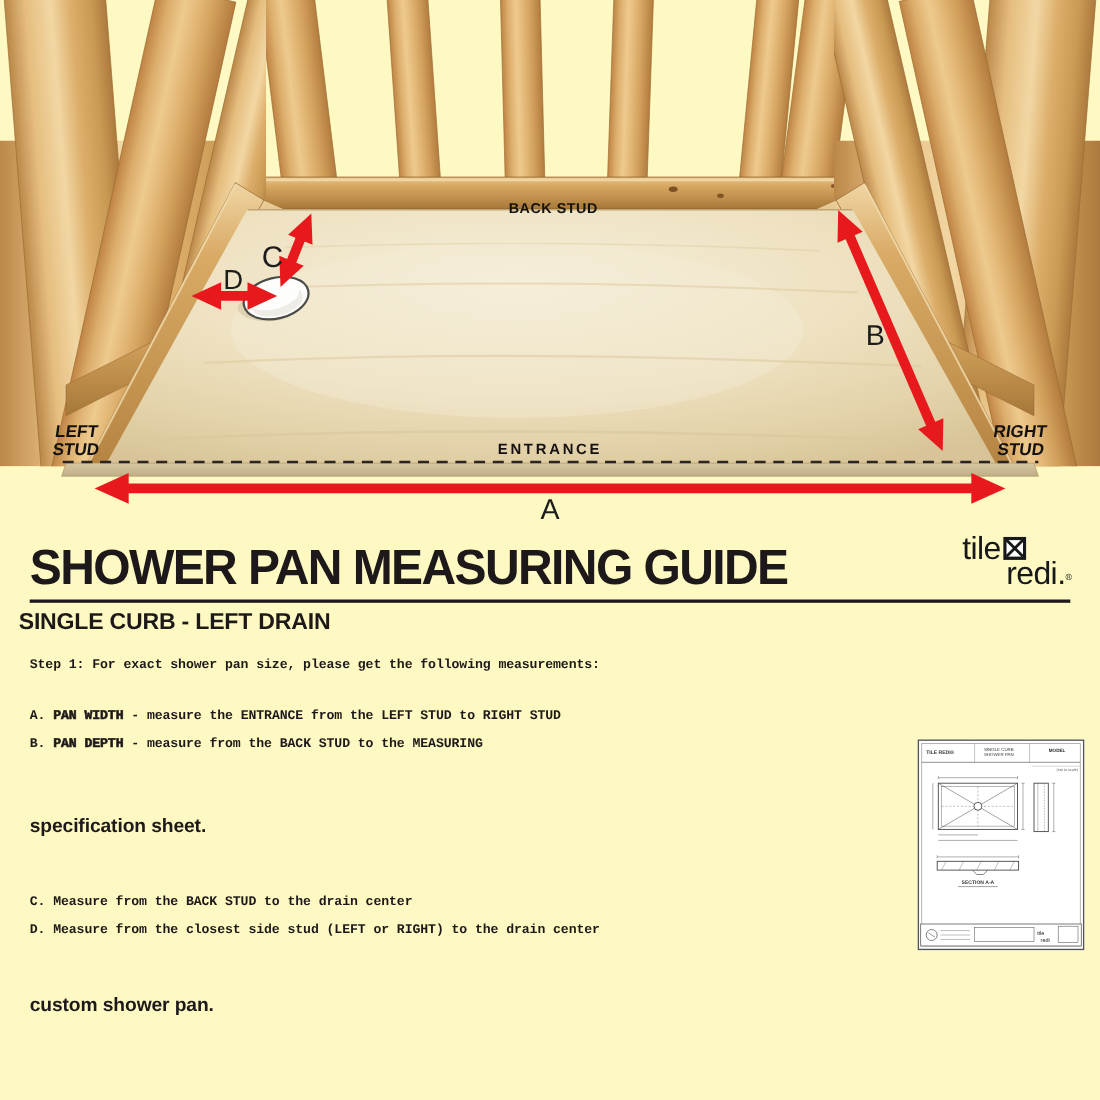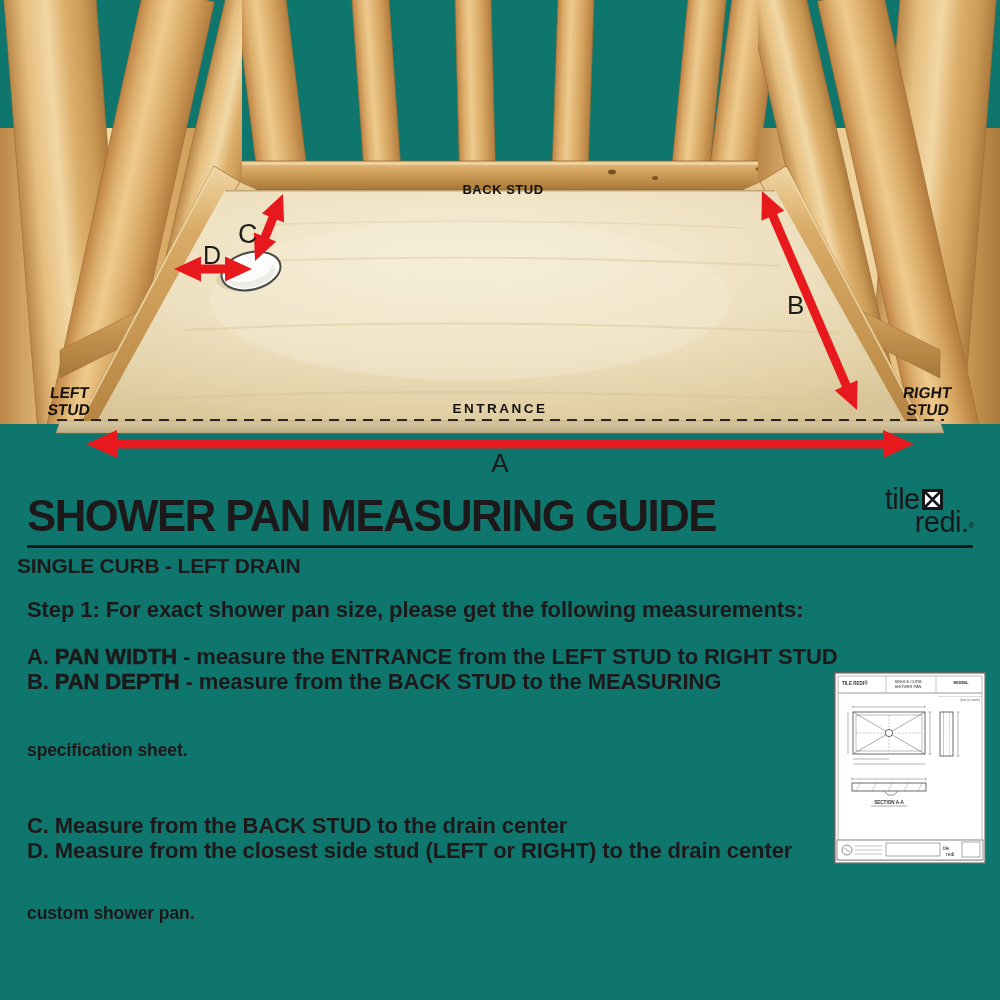--- a/index.html
+++ b/index.html
@@ -1,18 +1,18 @@
 <!DOCTYPE html>
 <html><head>
 <meta charset="utf-8">
 <style>
   * { margin:0; padding:0; box-sizing:border-box; }
   html,body { background:#fff; }
   body { width:1000px; height:1000px; font-family:"Liberation Sans", sans-serif; color:#1d191a; }
-  #page { position:relative; width:1000px; height:1000px; overflow:hidden; background:#0f766e; }
+  #page { position:relative; width:1000px; height:1000px; overflow:hidden; background:#fef9c3; }
 
   
   #scene { position:absolute; left:0; top:0; width:1000px; height:480px; }
   #scene svg.scene-art { position:absolute; left:0; top:0; }
   .scene-label { position:absolute; font-weight:700; color:#15110e; }
   .lbl-backstud { left:433px; top:182px; width:140px; text-align:center; font-size:13px; letter-spacing:0.5px; }
   .lbl-entrance { left:420px; top:401px; width:160px; text-align:center; font-size:13.5px; letter-spacing:2.5px; }
   .lbl-leftstud { left:49px; top:384px; font-size:15.5px; line-height:17px; transform:skewX(-8deg); }
   .lbl-rightstud { right:50px; top:384px; font-size:15.5px; line-height:17px; text-align:right; transform:skewX(-8deg); }
   .measure-letter { position:absolute; font-weight:400; color:#1c1c1c; }
@@ -20,37 +20,37 @@
   .ml-b { left:787px; top:290px; font-size:26px; }
   .ml-c { left:238px; top:219px; font-size:27px; }
   .ml-d { left:203px; top:241px; font-size:25px; }
 
   
   .doc-text { position:absolute; font-weight:700; color:#1d191a; }
   .page-title { left:27px; top:492px; font-size:45px; letter-spacing:-1.5px; line-height:1.05;
                 transform:scaleX(0.97); transform-origin:left center; white-space:nowrap; }
   .rule { position:absolute; left:27px; top:545px; width:946px; height:3px; background:#1d191a; }
   .subtitle { left:17px; top:554px; font-size:21px; letter-spacing:-0.2px; }
-  .step { font-size:22px; letter-spacing:-0.1px; white-space:nowrap; }
+  .step { font-size:12px; letter-spacing:-0.1px; white-space:nowrap;font-family:Liberation Mono, monospace; }
   .s1 { left:27px; top:597px; }
   .ia { left:27px; top:644px;text-align:right; }
   .ib { left:27px; top:669px; }
   .ic { left:27px; top:813px; }
   .id { left:27px; top:838px; }
   .para { position:absolute; font-weight:700; font-size:17.5px; letter-spacing:-0.1px; color:#1d191a; }
   .p2 { left:27px; top:740px; width:791px; }
   .p3 { left:27px; top:903px; width:946px; }
   .jline { text-align:justify; text-align-last:justify; margin-bottom:9px; }
   .xbold { -webkit-text-stroke:0.55px currentColor; }
 
   
   .logo { position:absolute; right:26px; top:485px; color:#17181a; line-height:1; }
   .logo-l1 { font-size:29px; letter-spacing:-0.5px; display:flex; align-items:flex-start; }
   .logo-box { display:inline-block; width:21px; height:21px; margin-left:2px; margin-top:1px; }
-  .logo-l2 { font-size:29px; letter-spacing:-0.5px; margin-left:30px; margin-top:-6px;text-align:right; }
+  .logo-l2 { font-size:29px; letter-spacing:-0.5px; margin-left:40px; margin-top:-6px;text-align:right; }
   .logo-reg { font-size:8px; vertical-align:4px; }
 
   
   .spec { position:absolute; left:834px; top:672px; width:152px; height:192px; background:#fff; }
 </style>
 </head>
 <body>
 
 <div id="page">
 

